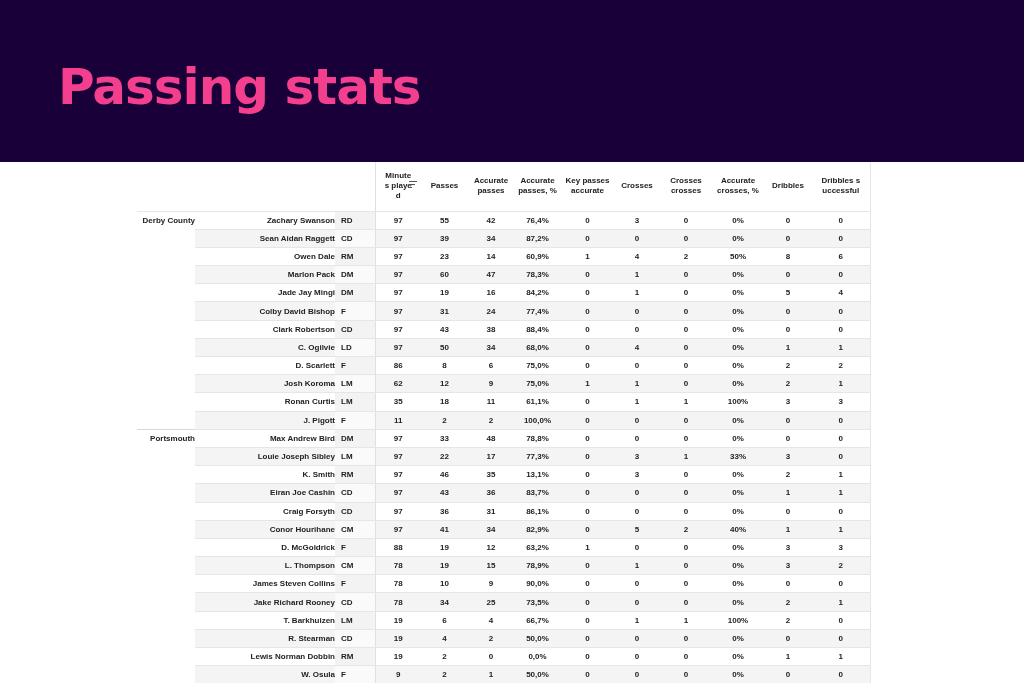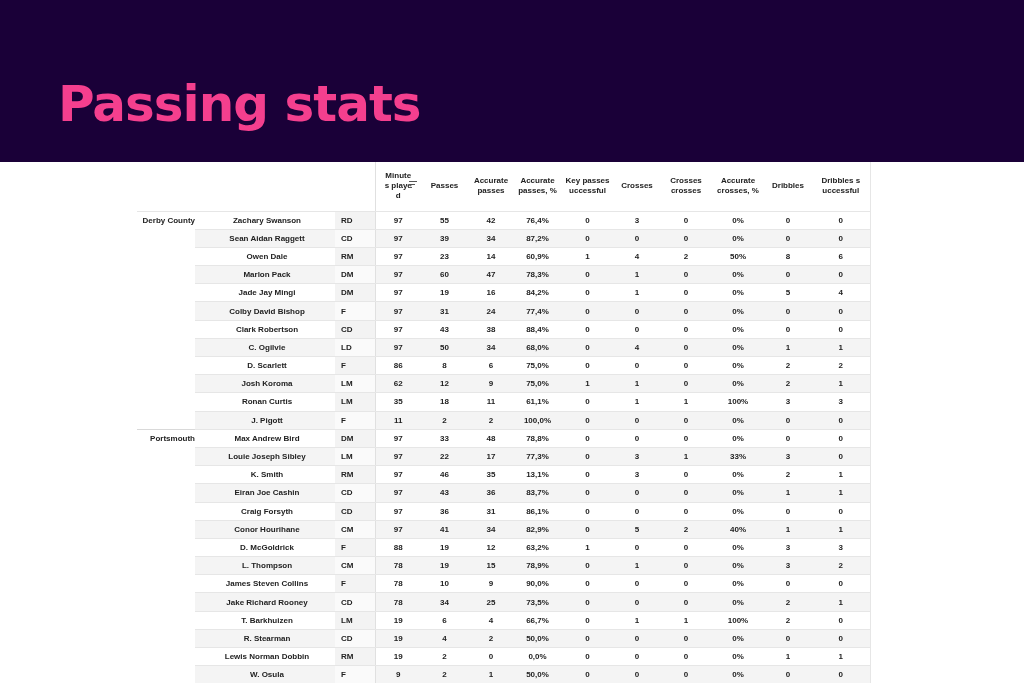--- a/index.html
+++ b/index.html
@@ -4,21 +4,21 @@
 <style>
   * { box-sizing: border-box; margin: 0; padding: 0; }
   html, body { width: 1024px; height: 683px; overflow: hidden; background: #ffffff; }
   body { font-family: "Liberation Sans", sans-serif; position: relative; }
 
   .banner {
     position: absolute; left: 0; top: 0; width: 1024px; height: 162px;
     background: #1a0038;
   }
   .banner h1 {
-    position: absolute; left: 58px; top: 79px;
+    position: absolute; left: 58px; top: 62px;
     font-family: "DejaVu Sans", sans-serif;
     font-size: 50px; font-weight: bold; color: #f43f8e;
     letter-spacing: -1px; line-height: 1;
   }
 
   .table-wrap {
     position: absolute; left: 137px; top: 162px; width: 733px;
   }
   table { border-collapse: collapse; table-layout: fixed; width: 733px; font-size: 8px; font-weight: bold; color: #222; }
   th {
@@ -30,21 +30,21 @@
   th.sort { position: relative; }
   th.sort .lbl { display: inline-block; width: 30px; }
   th.sort .sort-icon { position: absolute; right: 4px; top: 19px; width: 8px; }
   th.sort .sort-icon i { display: block; height: 1px; background: #555; margin-bottom: 2px; }
   th.sort .sort-icon i:nth-child(1) { width: 8px; }
   th.sort .sort-icon i:nth-child(2) { width: 6px; }
   th.sort .sort-icon i:nth-child(3) { width: 3px; }
 
   td { height: 18.2px; text-align: center; vertical-align: middle; white-space: nowrap; }
   td.team { text-align: right; vertical-align: top; padding: 4px 0 0 5px; line-height: 9px; border-bottom: 1px solid #d9d9d9; }
-  td.player { text-align: center; padding-left: 4px; margin-left: 44px; }
+  td.player { text-align: right; padding-left: 4px; margin-left: 44px; }
   td.pos { text-align: left; padding-left: 6px; }
   tr.row td.cell { border-bottom: 1px solid #e6e6e6; }
   tr.row.alt td.cell { background: #f4f4f4; }
   tr.row td.pos { background: #f3f3f3; }
   tr.row.alt td.pos { background: #fafafa; }
   td.sep, th.sep { border-left: 1px solid #e0e0e0; }
   .right-edge { border-right: 1px solid #e6e6e6; }
 </style>
 </head>
 <body>
@@ -76,21 +76,21 @@
           <th></th>
           <th></th>
           <th class="sep sort"><span class="lbl">Minute s playe d</span><span class="sort-icon">
               <i></i>
               <i></i>
               <i></i>
             </span></th>
           <th>Passes</th>
           <th>Accurate passes</th>
           <th>Accurate passes, %</th>
-          <th>Key passes uccessful</th>
+          <th>Key passes accurate</th>
           <th>Crosses</th>
           <th>Crosses crosses</th>
           <th>Accurate crosses, %</th>
           <th>Dribbles</th>
           <th class="right-edge">Dribbles s uccessful</th>
         </tr>
     </thead>
     <tbody id="table-body">
         <tr class="row">
           <td class="team" rowspan="12">Derby County</td>

